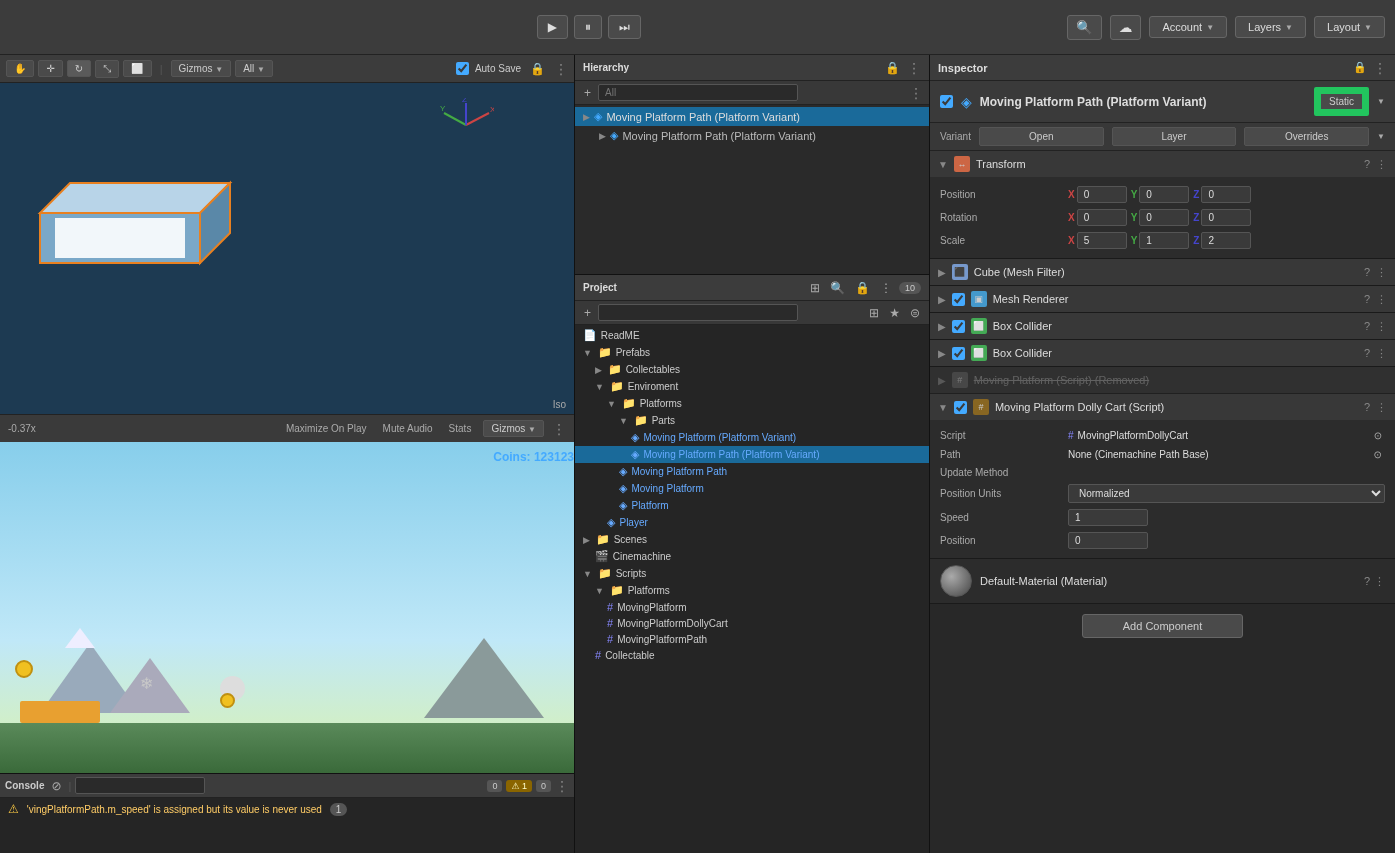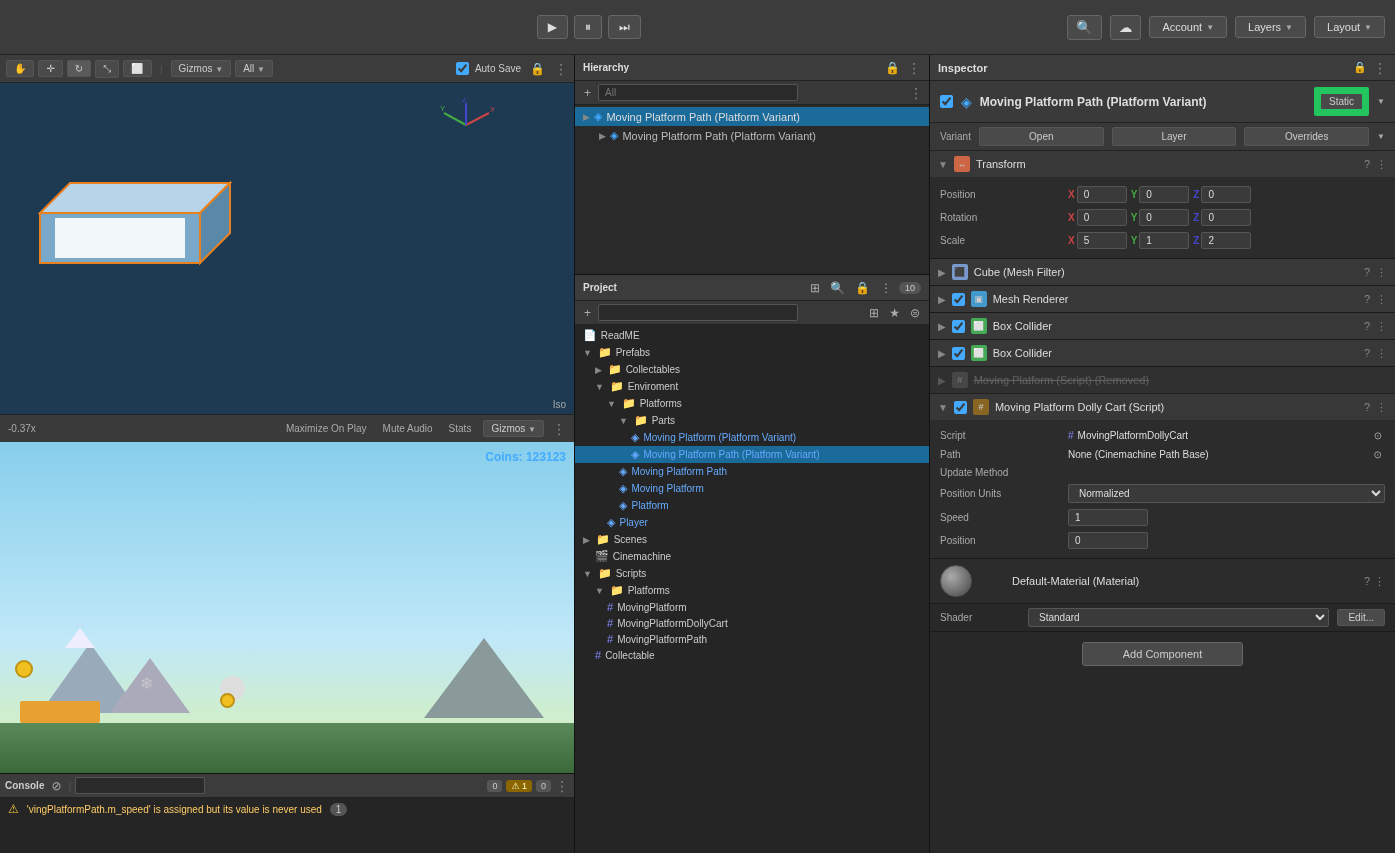--- a/index.html
+++ b/index.html
@@ -106,21 +106,21 @@
     .xyz-label.y { color: #44aa44; }
     .xyz-label.z { color: #4444cc; }
     .xyz-val { background: #3a3a3a; border: 1px solid #555; color: #ddd; padding: 2px 6px; border-radius: 2px; font-size: 10px; width: 50px; }
 
     
     .script-field-select { background: #3a3a3a; border: 1px solid #555; color: #ddd; padding: 2px 6px; border-radius: 2px; font-size: 10px; width: 100%; }
 
     
     .material-row { display: flex; align-items: center; padding: 6px 10px; gap: 8px; background: #2c2c2c; border-bottom: 1px solid #1a1a1a; }
     .mat-sphere { width: 32px; height: 32px; border-radius: 50%; background: radial-gradient(circle at 35% 35%, #aaa, #444); border: 1px solid #555; flex-shrink: 0; }
-    .mat-name { color: #ddd; font-size: 11px; flex: 1; margin-left: 32px; }
+    .mat-name { color: #ddd; font-size: 11px; flex: 1; }
     .mat-icons { display: flex; gap: 4px; color: #888; }
     .shader-row { display: flex; align-items: center; padding: 4px 10px; background: #282828; gap: 8px; border-bottom: 1px solid #1a1a1a; }
     .shader-label { color: #aaa; font-size: 10px; width: 80px; }
     .shader-select { background: #3a3a3a; border: 1px solid #555; color: #ddd; padding: 2px 6px; border-radius: 2px; font-size: 10px; flex: 1; }
     .edit-btn { background: #4a4a4a; border: 1px solid #555; color: #ccc; padding: 2px 10px; border-radius: 2px; font-size: 10px; cursor: pointer; }
 
     
     .add-component-row { padding: 10px; background: #282828; display: flex; justify-content: center; }
     .add-component-btn { background: #4a4a4a; border: 1px solid #666; color: #ccc; padding: 5px 40px; border-radius: 3px; font-size: 11px; cursor: pointer; }
 
@@ -265,21 +265,21 @@
       <div style="position:absolute;bottom:125px;left:65px;width:0;height:0;border-left:15px solid transparent;border-right:15px solid transparent;border-bottom:20px solid #eef;"></div>
 
       <div class="game-platform" style="bottom:50px;left:20px;width:80px;height:22px;"></div>
 
       <div class="game-ball" style="bottom:72px;left:220px;width:25px;height:25px;"></div>
 
       <div class="game-coin" style="bottom:95px;left:15px;width:18px;height:18px;"></div>
       <div class="game-coin" style="bottom:65px;left:220px;width:15px;height:15px;"></div>
       <div style="position:absolute;bottom:80px;left:140px;color:#c8c8c8;font-size:16px;">❄</div>
 
-      <div style="position:absolute;top:8px;right:8px;color:#44aaff;font-size:12px;font-weight:bold;text-align:right;">Coins: 123123</div>
+      <div style="position:absolute;top:8px;right:0;color:#44aaff;font-size:12px;font-weight:bold;text-align:right;">Coins: 123123</div>
 
       <div style="position:absolute;bottom:0;left:0;right:0;height:50px;background:linear-gradient(180deg,#5a8a5a,#3a6a3a);"></div>
     </div>
 
     <div class="console-panel">
       <div class="console-toolbar">
         <div style="display:flex;align-items:center;gap:4px;">
           <span style="color:#ccc;font-size:10px;font-weight:bold;">Console</span>
           <button class="icon-btn">⊘</button>
           <span style="color:#555;">|</span>
@@ -675,26 +675,19 @@
       </div>
 
       <div class="material-row">
         <div class="mat-sphere"></div>
         <span class="mat-name">Default-Material (Material)</span>
         <div class="mat-icons">
           <span>?</span>
           <span>⋮</span>
         </div>
       </div>
-      <div class="shader-row">
-        <span class="shader-label">Shader</span>
-        <select class="shader-select">
-          <option>Standard</option>
-        </select>
-        <button class="edit-btn">Edit...</button>
-      </div>
 
       <div class="add-component-row">
         <button class="add-component-btn">Add Component</button>
       </div>
     </div>
   </div>
 </div>
 
 </body></html>

